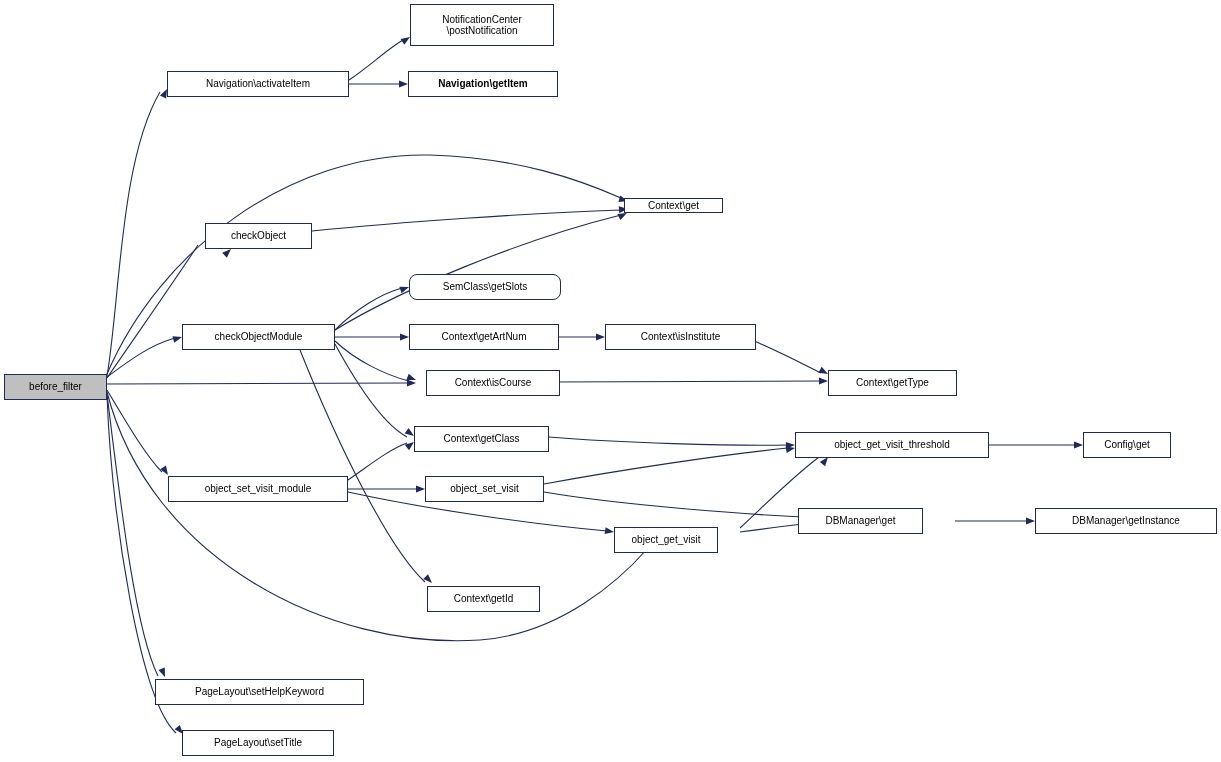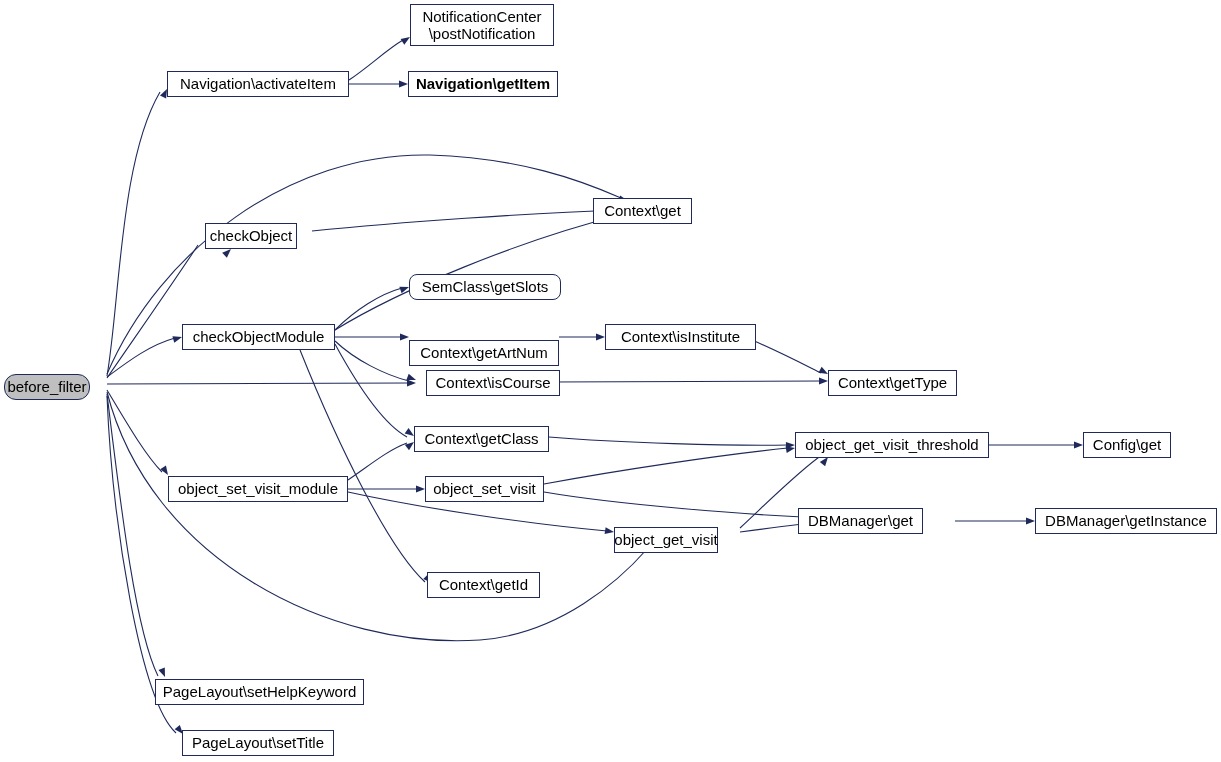--- a/index.html
+++ b/index.html
@@ -14,21 +14,21 @@
     background: #ffffff;
     font-family: "Liberation Sans", sans-serif;
     overflow: hidden;
   }
   .node {
     position: absolute;
     box-sizing: border-box;
     border: 1px solid #1f2a5a;
     background: #ffffff;
     color: #000000;
-    font-size: 15px;
+    font-size: 10px;
     line-height: 1.15;
     display: flex;
     align-items: center;
     justify-content: center;
     text-align: center;
     white-space: pre;
     padding: 0 4px;
   }
   .node.current {
     background: #bfbfbf;
@@ -113,38 +113,38 @@
       <polygon points="0,0 -9,-3.4 -9,3.4" fill="#1f2a5a" transform="translate(414,442) rotate(-38)"></polygon>
       <polygon points="0,0 -9,-3.4 -9,3.4" fill="#1f2a5a" transform="translate(614,532) rotate(9)"></polygon>
       <polygon points="0,0 -9,-3.4 -9,3.4" fill="#1f2a5a" transform="translate(795,448) rotate(-10)"></polygon>
       <polygon points="0,0 -9,-3.4 -9,3.4" fill="#1f2a5a" transform="translate(830,518) rotate(6)"></polygon>
       <polygon points="0,0 -9,-3.4 -9,3.4" fill="#1f2a5a" transform="translate(828,457) rotate(-52)"></polygon>
       <polygon points="0,0 -9,-3.4 -9,3.4" fill="#1f2a5a" transform="translate(830,522) rotate(-8)"></polygon>
       <polygon points="0,0 -9,-3.4 -9,3.4" fill="#1f2a5a" transform="translate(1083,445) rotate(0)"></polygon>
       <polygon points="0,0 -9,-3.4 -9,3.4" fill="#1f2a5a" transform="translate(1035,521) rotate(0)"></polygon>
     </svg>
   <div id="nodes">
-      <div class="node current" style="left: 4px; top: 374px; width: 86px; height: 26px; background: rgb(191, 191, 191); border-radius: 12px;">before_filter</div>
+      <div class="node current" style="left: 4px; top: 374px; width: 103px; height: 26px; background: rgb(191, 191, 191);">before_filter</div>
       <div class="node" style="left: 167px; top: 71px; width: 182px; height: 26px;">Navigation\activateItem</div>
       <div class="node" style="left: 410px; top: 4px; width: 144px; height: 42px;">NotificationCenter
 \postNotification</div>
       <div class="node" style="left: 408px; top: 71px; width: 150px; height: 26px; font-weight: bold;">Navigation\getItem</div>
-      <div class="node" style="left: 205px; top: 223px; width: 92px; height: 26px;">checkObject</div>
-      <div class="node" style="left: 593px; top: 198px; width: 99px; height: 26px;">Context\get</div>
+      <div class="node" style="left: 205px; top: 223px; width: 107px; height: 26px;">checkObject</div>
+      <div class="node" style="left: 624px; top: 198px; width: 99px; height: 15px;">Context\get</div>
       <div class="node" style="left: 409px; top: 274px; width: 152px; height: 26px; border-radius: 8px;">SemClass\getSlots</div>
       <div class="node" style="left: 182px; top: 324px; width: 153px; height: 26px;">checkObjectModule</div>
-      <div class="node" style="left: 409px; top: 324px; width: 150px; height: 26px; margin-top: 16px;">Context\getArtNum</div>
+      <div class="node" style="left: 409px; top: 324px; width: 150px; height: 26px;">Context\getArtNum</div>
       <div class="node" style="left: 605px; top: 324px; width: 151px; height: 26px;">Context\isInstitute</div>
       <div class="node" style="left: 416px; top: 370px; width: 134px; height: 26px; margin-left: 10px;">Context\isCourse</div>
       <div class="node" style="left: 828px; top: 370px; width: 129px; height: 26px;">Context\getType</div>
       <div class="node" style="left: 414px; top: 426px; width: 135px; height: 26px;">Context\getClass</div>
       <div class="node" style="left: 795px; top: 432px; width: 194px; height: 26px;">object_get_visit_threshold</div>
       <div class="node" style="left: 1083px; top: 432px; width: 88px; height: 26px;">Config\get</div>
       <div class="node" style="left: 168px; top: 476px; width: 180px; height: 26px;">object_set_visit_module</div>
       <div class="node" style="left: 425px; top: 476px; width: 119px; height: 26px;">object_set_visit</div>
       <div class="node" style="left: 798px; top: 508px; width: 125px; height: 26px;">DBManager\get</div>
       <div class="node" style="left: 1035px; top: 508px; width: 182px; height: 26px;">DBManager\getInstance</div>
       <div class="node" style="left: 614px; top: 527px; width: 104px; height: 26px;">object_get_visit</div>
-      <div class="node" style="left: 427px; top: 572px; width: 113px; height: 26px;">Context\getId</div>
+      <div class="node" style="left: 427px; top: 586px; width: 113px; height: 26px;">Context\getId</div>
       <div class="node" style="left: 155px; top: 679px; width: 209px; height: 26px;">PageLayout\setHelpKeyword</div>
       <div class="node" style="left: 182px; top: 730px; width: 152px; height: 26px;">PageLayout\setTitle</div>
     </div>
 </div>
 
 </body></html>

